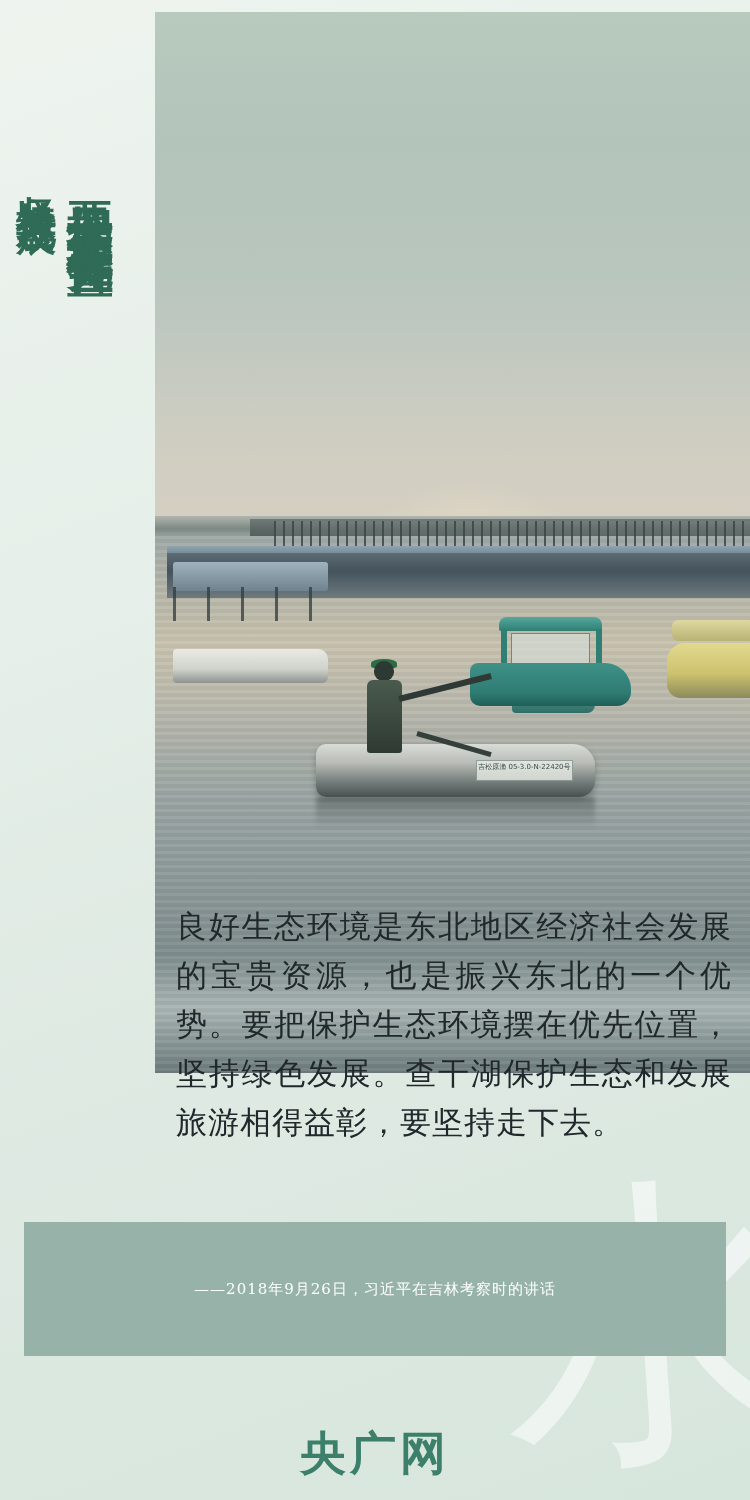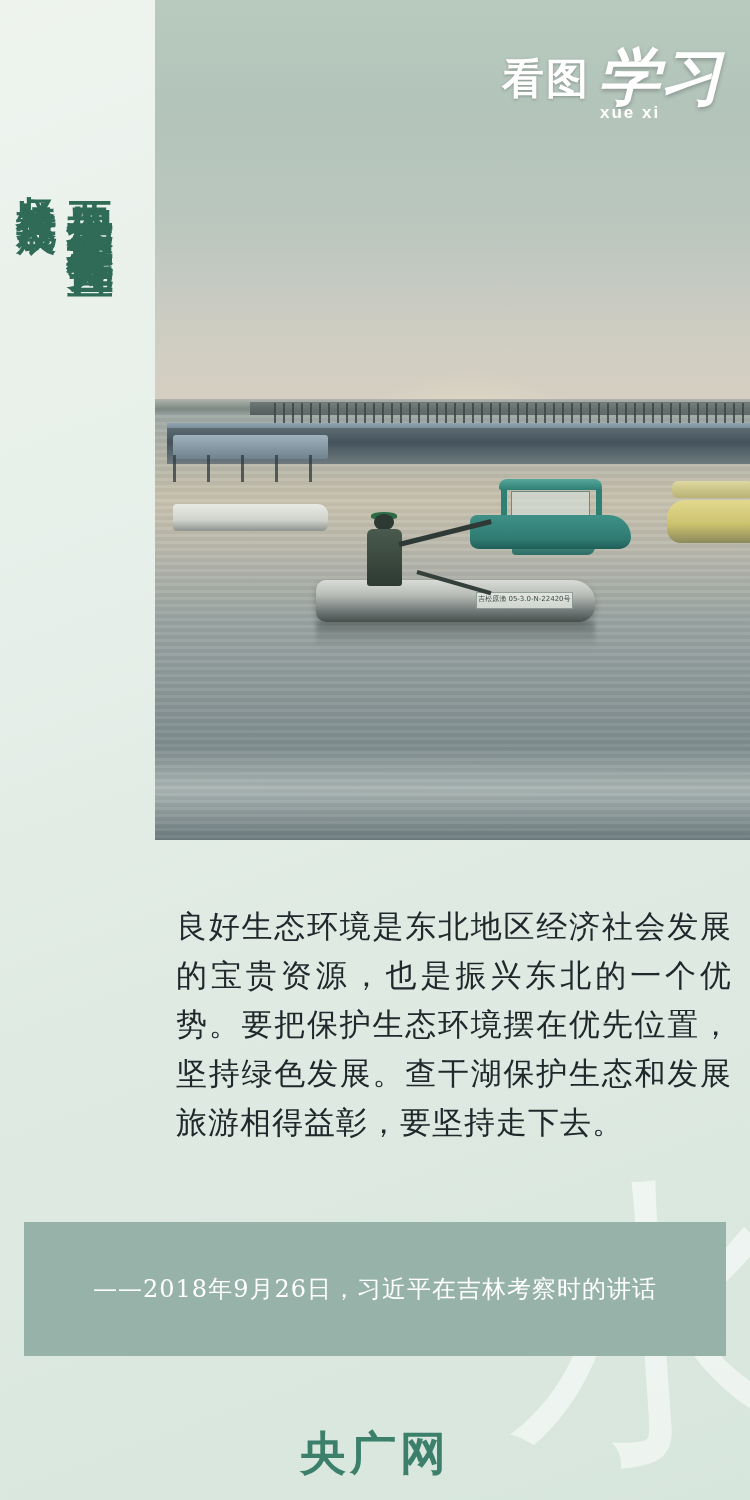--- a/index.html
+++ b/index.html
@@ -30,23 +30,23 @@
     letter-spacing: -20px;
     user-select: none;
     pointer-events: none;
     transform: rotate(-4deg);
   }
 
   
   .photo {
     position: absolute;
     left: 155px;
-    top: 0;
+    top: 12px;
     width: 595px;
-    height: 840px;
+    height: 1061px;
     overflow: hidden;
   }
   .sky {
     position: absolute; left:0; top:0; width:100%; height:49%;
     background: linear-gradient(180deg, #b8c9bd 0%, #b3c4bb 25%, #b9c6bd 50%, #c4c9c2 72%, #cfcfc6 88%, #d4d0c6 100%);
   }
   .sky:after{
     content:"";
     position:absolute; left:0; bottom:0; width:100%; height:40%;
     background: linear-gradient(180deg, rgba(205,200,186,0) 0%, rgba(212,206,190,0.75) 100%);
@@ -270,21 +270,21 @@
     width: 702px;
     height: 134px;
     background: #97b3a9;
     display: flex;
     align-items: center;
     justify-content: center;
     z-index: 5;
   }
   .source-text {
     font-family: "DejaVu Serif", serif;
-    font-size: 24px;
+    font-size: 15px;
     color: #ffffff;
     letter-spacing: 1px;
   }
 
   
   .footer {
     position: absolute;
     left: 0;
     top: 1395px;
     width: 750px;
@@ -337,27 +337,20 @@
     <div class="person">
       <div class="hat"></div>
       <div class="head"></div>
       <div class="body"></div>
     </div>
     <div class="oar"></div>
     <div class="oar2"></div>
     <div class="reflection"></div>
   </div>
 
-  <div class="logo">
-    <span class="logo-kan">看图</span>
-    <span class="logo-xuexi-wrap">
-      <span class="logo-xuexi">学习</span>
-      <span class="logo-pinyin">xue xi</span>
-    </span>
-  </div>
 
   <div class="headline">
     <div class="col main">要把保护生态环境摆在优先位置</div>
     <div class="col sub">坚持绿色发展</div>
   </div>
 
   <div class="quote">良好生态环境是东北地区经济社会发展的宝贵资源，也是振兴东北的一个优势。要把保护生态环境摆在优先位置，坚持绿色发展。查干湖保护生态和发展旅游相得益彰，要坚持走下去。</div>
 
   <div class="source-band">
     <div class="source-text">——2018年9月26日，习近平在吉林考察时的讲话</div>

